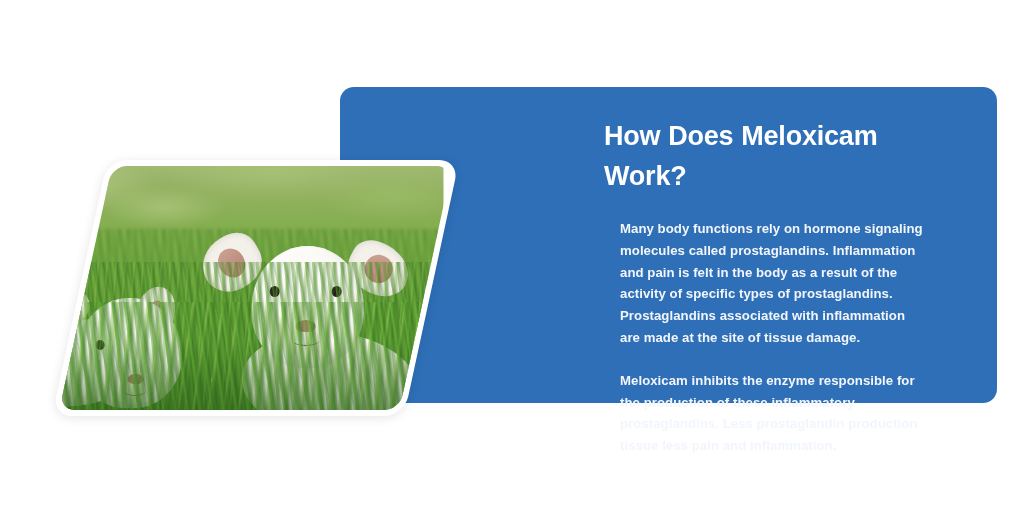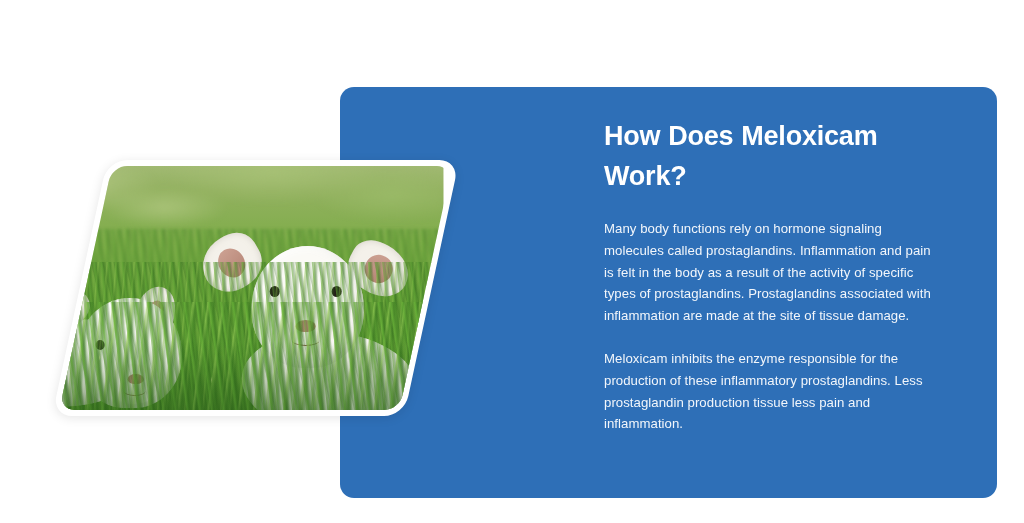--- a/index.html
+++ b/index.html
@@ -21,21 +21,21 @@
     inset: 0;
     background: #ffffff;
   }
 
   
   .panel {
     position: absolute;
     left: 340px;
     top: 87px;
     width: 657px;
-    height: 411px;
+    height: 316px;
     background: #2e6fb7;
     border-radius: 14px;
     box-sizing: border-box;
   }
 
   .panel-text {
     position: absolute;
     left: 264px;          
     top: 29px;            
     width: 336px;
@@ -45,25 +45,25 @@
     margin: 0;
     color: #ffffff;
     font-size: 27px;
     line-height: 40px;
     font-weight: 700;
     letter-spacing: -0.2px;
     word-spacing: 0.5px;
   }
 
   .para {
-    margin: 0;
+    margin: 16px;
     color: #f2f6fb;
     font-size: 13.2px;
     line-height: 21.8px;
-    font-weight: 400;
+    font-weight: 700;
     letter-spacing: 0.05px;
   }
   .para + .para {
     margin-top: 21px;
   }
   .para-block {
     margin-top: 22px;
   }
 
   

